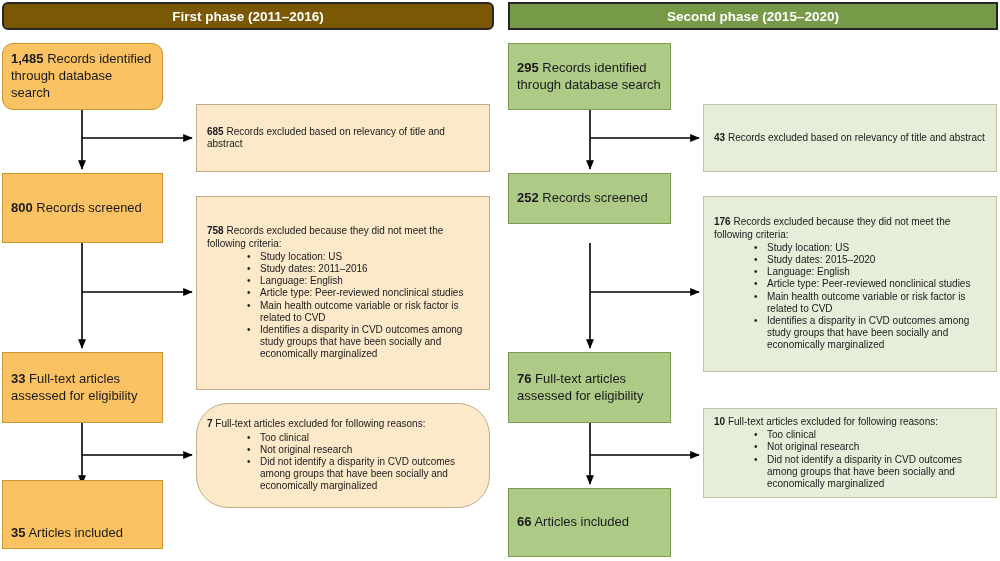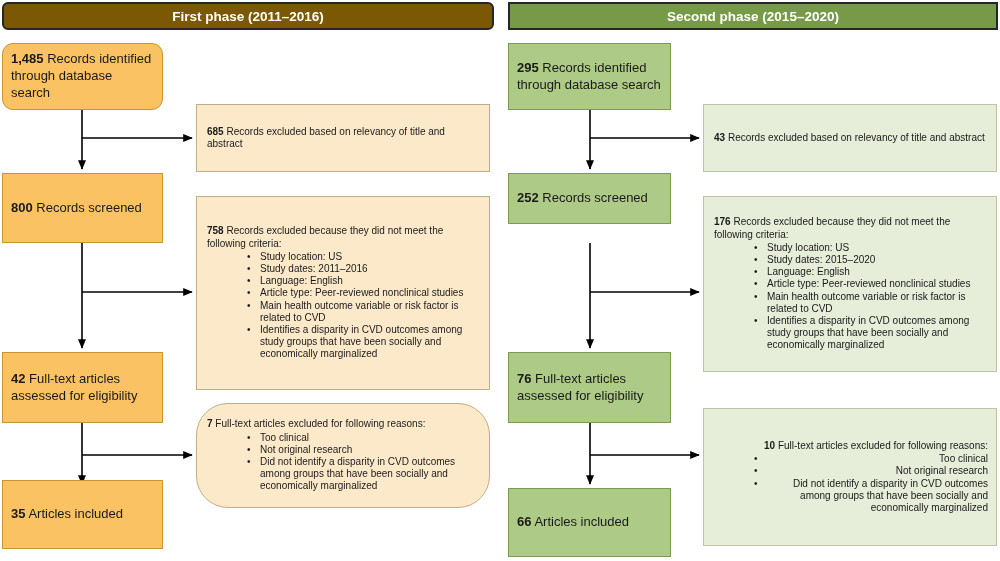--- a/index.html
+++ b/index.html
@@ -77,23 +77,23 @@
     <span>Second phase (2015–2020)</span>
   </div>
 
   <div class="flow-box p1" style="top:43px;height:67px;border-radius:11px;">
     <div><span class="num">1,485</span> <span>Records identified through database search</span></div>
   </div>
   <div class="flow-box p1" style="top:173px;height:70px;">
     <div><span class="num">800</span> <span>Records screened</span></div>
   </div>
   <div class="flow-box p1" style="top:352px;height:71px;">
-    <div><span class="num">42</span> <span>Full-text articles assessed for eligibility</span></div>
+    <div><span class="num">33</span> <span>Full-text articles assessed for eligibility</span></div>
   </div>
-  <div class="flow-box p1" style="top:480px;height:69px;">
+  <div class="flow-box p1" style="top:480px;height:69px;align-items:flex-end;">
     <div><span class="num">35</span> <span>Articles included</span></div>
   </div>
 
   <div class="exc-box p1" style="top:104px;height:68px;">
     <div><span class="num">685</span> <span>Records excluded based on relevancy of title and abstract</span></div>
   </div>
   <div class="exc-box p1" style="top:196px;height:194px;">
     <div><span class="num">758</span> <span>Records excluded because they did not meet the following criteria:</span></div>
     <ul class="bullets">
       <li>Study location: US</li>
@@ -133,21 +133,21 @@
     <div><span class="num">176</span> <span>Records excluded because they did not meet the following criteria:</span></div>
     <ul class="bullets">
       <li>Study location: US</li>
       <li>Study dates: 2015–2020</li>
       <li>Language: English</li>
       <li>Article type: Peer-reviewed nonclinical studies</li>
       <li>Main health outcome variable or risk factor is related to CVD</li>
       <li>Identifies a disparity in CVD outcomes among study groups that have been socially and economically marginalized</li>
     </ul>
   </div>
-  <div class="exc-box p2" style="top:408px;height:138px;text-align:right;">
+  <div class="exc-box p2" style="top:408px;height:90px;">
     <div><span class="num">10</span> <span>Full-text articles excluded for following reasons:</span></div>
     <ul class="bullets">
       <li>Too clinical</li>
       <li>Not original research</li>
       <li>Did not identify a disparity in CVD outcomes among groups that have been socially and economically marginalized</li>
     </ul>
   </div>
 
 </div>
 

